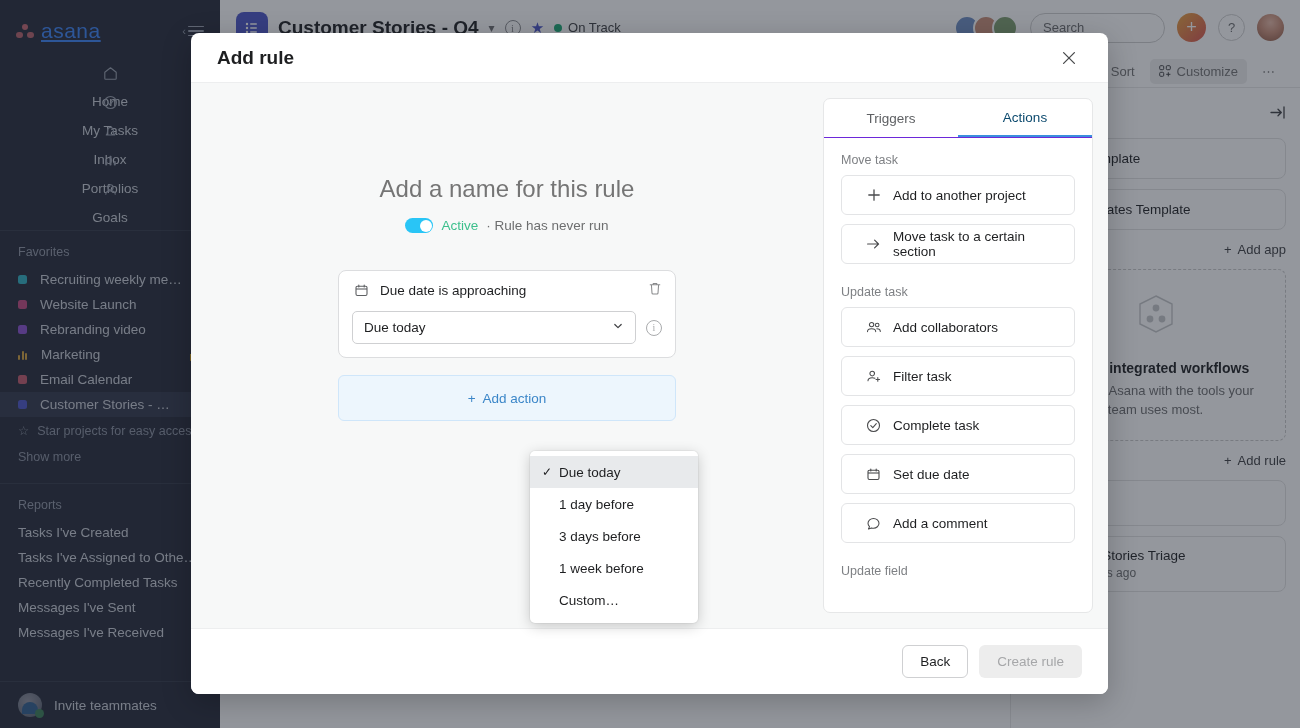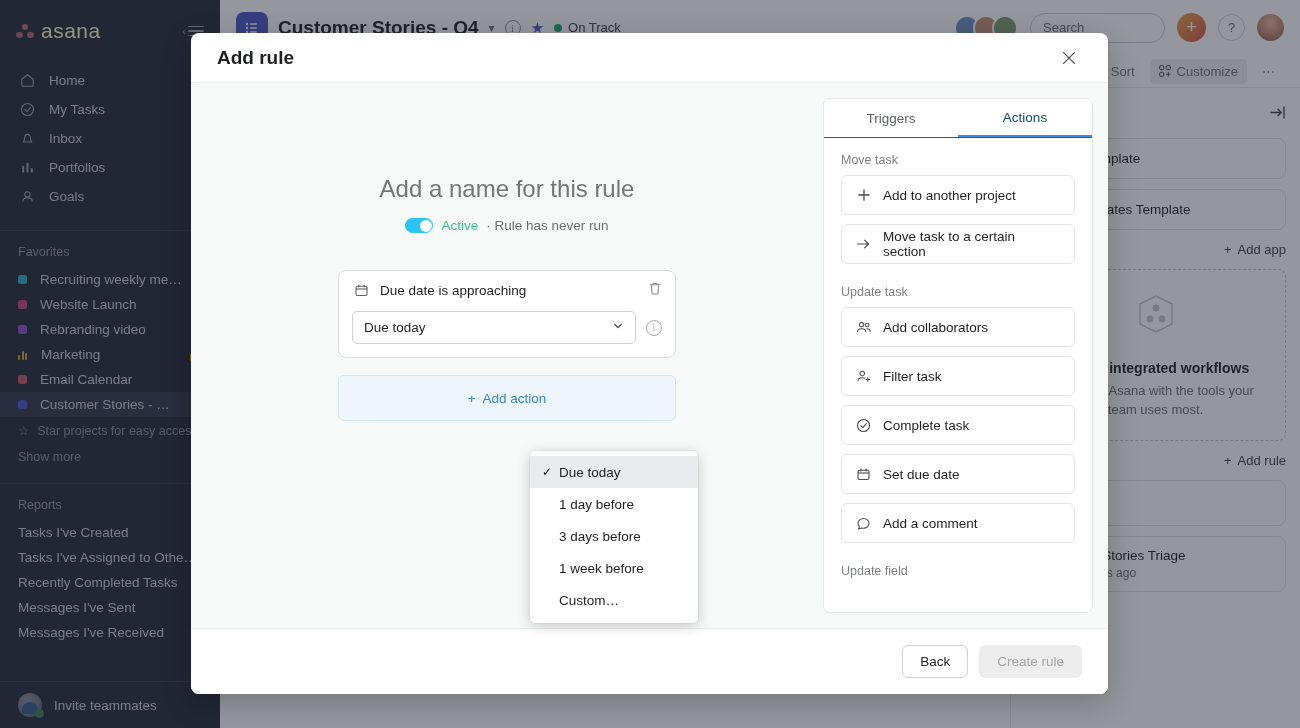--- a/index.html
+++ b/index.html
@@ -27,31 +27,31 @@
   .logo-wrap { display: flex; align-items: center; gap: 7px; }
   .logo-dots { position: relative; width: 18px; height: 15px; }
   .logo-dots i {
     position: absolute; display: block; width: 6.5px; height: 6.5px;
     border-radius: 50%; background: #b26069;
   }
   .logo-dots i:nth-child(1) { left: 5.5px; top: 0px; background:#c3656f; }
   .logo-dots i:nth-child(2) { left: 0px; top: 8px; background:#b7606a; }
   .logo-dots i:nth-child(3) { left: 11px; top: 8px; background:#b7606a; }
   .logo-text {
-    font-size: 21px; letter-spacing: .5px; color: #fef9c3; font-weight: 400;
+    font-size: 21px; letter-spacing: .5px; color: #3b82f6; font-weight: 400; text-decoration: underline;
   }
   .collapse-btn { display: flex; align-items: center; gap: 2px; color: #8f95a3; cursor: pointer; }
   .burger { display: flex; flex-direction: column; gap: 3px; }
   .burger span { display: block; width: 16px; height: 1.6px; background: #9aa0ae; border-radius: 1px; }
 
   .sb-nav { padding: 4px 0 10px; }
   .sb-item {
     display: flex; align-items: center; gap: 13px;
     height: 29px; padding: 0 18px;
-    font-size: 13.5px; color: #c9cdd6; cursor: pointer;
+    font-size: 13.5px; color: #c9cdd6; cursor: pointer; flex-direction: column;
   }
   .sb-ico { width: 18px; display: flex; align-items: center; justify-content: center; flex: none; }
   .sb-ico svg { display: block; }
 
   .sb-div { height: 1px; background: #333848; margin: 9px 0 0; }
   .sb-section-title {
     font-size: 12.5px; color: #9096a5; padding: 14px 18px 8px; font-weight: 400;
   }
   .fav-item {
     display: flex; align-items: center; gap: 13px;
@@ -286,21 +286,21 @@
   .ap-tabs { display: flex; border-bottom: 1px solid #6d28d9; height: 39px; flex: none; }
   .ap-tab {
     flex: 1; display: flex; align-items: center; justify-content: center;
     font-size: 13.5px; color: #5e6063; cursor: pointer;
   }
   .ap-tab.active { color: #0c4a6e; border-bottom: 2px solid #3b8ede; font-weight: 400; }
   .ap-scroll { flex: 1; overflow: hidden; padding: 11px 17px 0; }
   .ap-group-title { font-size: 12.5px; color: #7e8084; margin: 4px 0 8px; }
   .ap-item {
     border: 1px solid #e3e4e6; border-radius: 6px; height: 40px;
-    display: flex; align-items: center; gap: 11px; padding: 0 13px;
+    display: flex; align-items: center; gap: 11px; padding: 0 23px;
     font-size: 13.5px; color: #1e1f21; margin-bottom: 9px; cursor: pointer; background: #fff;
   }
   .ap-icon { width: 17px; display: flex; align-items: center; justify-content: center; color: #4a4b4d; flex: none; }
   .ap-group-gap { height: 8px; }
 
   .modal-foot {
     height: 66px; flex: none; display: flex; align-items: center;
     justify-content: flex-end; gap: 11px; padding: 0 26px;
     background: #fff; border-top: 1px solid #edeeef;
     border-radius: 0 0 8px 8px;

